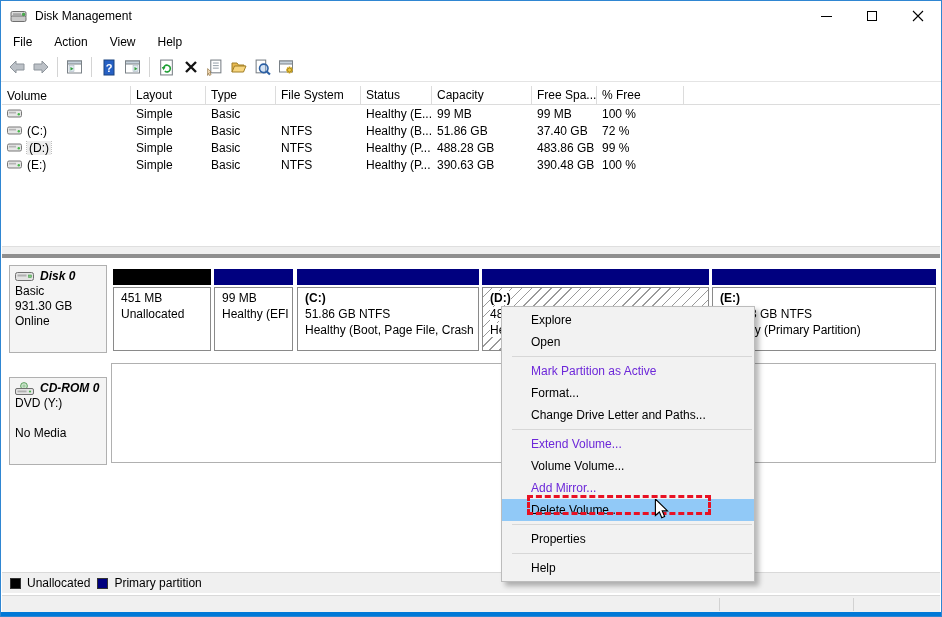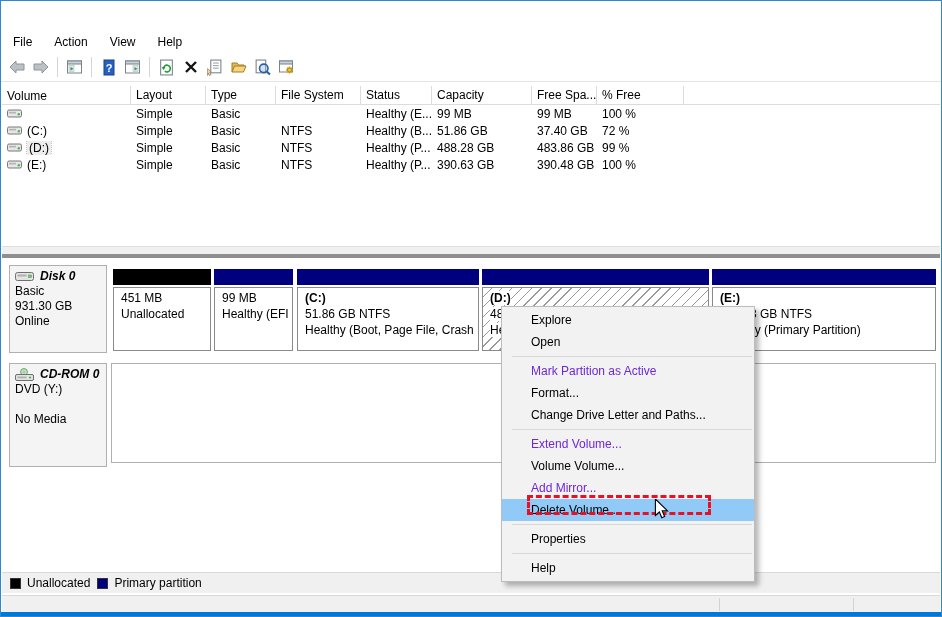--- a/index.html
+++ b/index.html
@@ -38,21 +38,21 @@
   .c1 { width:75px; } .c2 { width:70px; } .c3 { width:85px; }
   .c4 { width:71px; } .c5 { width:100px; } .c6 { width:65px; } .c7 { width:87px; }
   .sel-label { background:#ededed; outline:1px dotted #bdbdbd; padding:0 2px; }
   
   .split-light { position:absolute; top:245px; left:1px; right:1px; height:8px; background:#f0f0f0; border-top:1px solid #dfdfdf; }
   .split-dark { position:absolute; top:253px; left:1px; right:1px; height:4px; background:#8f8f8f; }
   
   .graphpane { position:absolute; top:257px; left:1px; right:1px; height:314px; background:#fff; }
   .info-panel { position:absolute; left:8px; width:98px; background:#f4f4f4; border:1px solid #b0b0b0; padding:3px 2px 0 5px; line-height:15px; }
   .info-disk0 { top:264px; height:88px; }
-  .info-cdrom { top:362px; height:104px; }
+  .info-cdrom { top:376px; height:88px; }
   .info-title { font-weight:bold; display:flex; align-items:center; gap:6px;font-style:italic; }
   .partition { position:absolute; top:268px; }
   .p-band { height:16px; }
   .p-box { margin-top:2px; height:64px; background:#fff; border:1px solid #8a8a8a; padding:2px 0 0 7px; line-height:16px; white-space:nowrap; overflow:hidden; }
   .p-box .plabel { font-weight:bold; }
   .p0 { left:112px; width:98px; } .p1 { left:213px; width:79px; }
   .p2 { left:296px; width:182px; } .p3 { left:481px; width:227px; }
   .p4 { left:711px; width:224px; }
   .hatch { background: repeating-linear-gradient(135deg, #fff 0px, #fff 6px, #9a9a9a 6px, #9a9a9a 7px); }
   .hatch span { background:#fff; }
@@ -72,20 +72,44 @@
   .mi.hl { background:#91c9f7; }
   .msep { height:1px; background:#d7d7d7; margin:3px 2px 3px 10px; }
   .delrect { position:absolute; left:25px; top:188px; width:184px; height:20px; border:3px dashed #e81123; z-index:11; pointer-events:none; }
   .cursor { position:absolute; left:650px; top:498px; z-index:12; }
 </style>
 </head>
 <body>
 
 <div class="window">
 
+  <div class="titlebar">
+    <span class="title-icon">
+      <svg width="18" height="15" viewBox="0 0 18 15">
+          <rect x="1" y="2.5" width="15" height="6" rx="1.5" fill="#dcdcdc" stroke="#6f6f6f"></rect>
+          <rect x="1" y="7" width="15" height="5.5" rx="1.5" fill="#c9c9c9" stroke="#6f6f6f"></rect>
+          <rect x="3" y="4.2" width="8" height="1.8" fill="#a7a7a7"></rect>
+          <circle cx="13.6" cy="5.4" r="1.4" fill="#45b649" stroke="#2c7d30" stroke-width="0.5"></circle>
+        </svg>
+    </span>
+    <span class="title-text">Disk Management</span>
+    <div class="win-controls">
+      <div class="win-btn">
+          <span class="glyph-min"></span>
+        </div>
+      <div class="win-btn">
+          <span class="glyph-max"></span>
+        </div>
+      <div class="win-btn">
+        <svg width="12" height="12" viewBox="0 0 12 12">
+            <path d="M1 1 L11 11 M11 1 L1 11" stroke="#000" stroke-width="1.1"></path>
+          </svg>
+      </div>
+    </div>
+  </div>
 
   <div class="menubar">
     <span class="mbi">File</span>
     <span class="mbi">Action</span>
     <span class="mbi">View</span>
     <span class="mbi">Help</span>
   </div>
 
   <div class="toolbar">
     <span class="tool">

